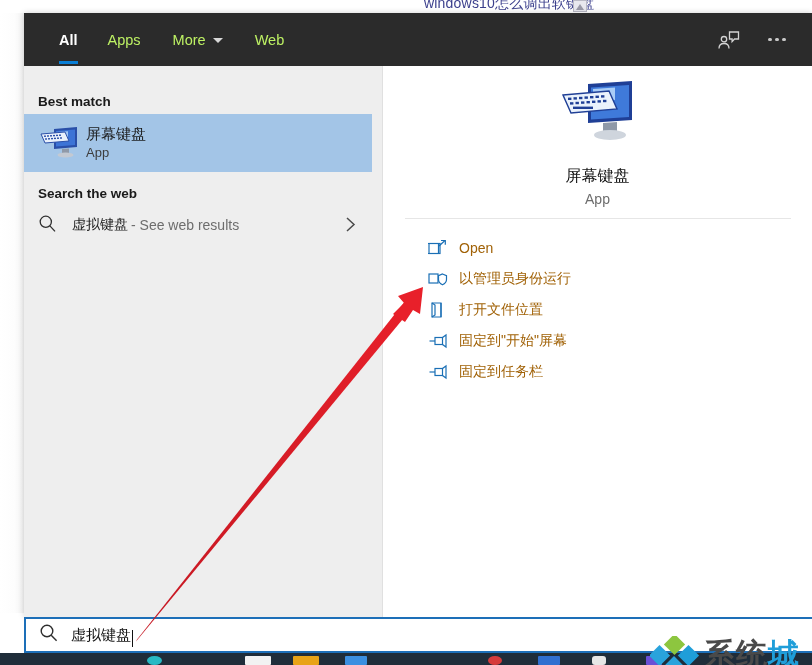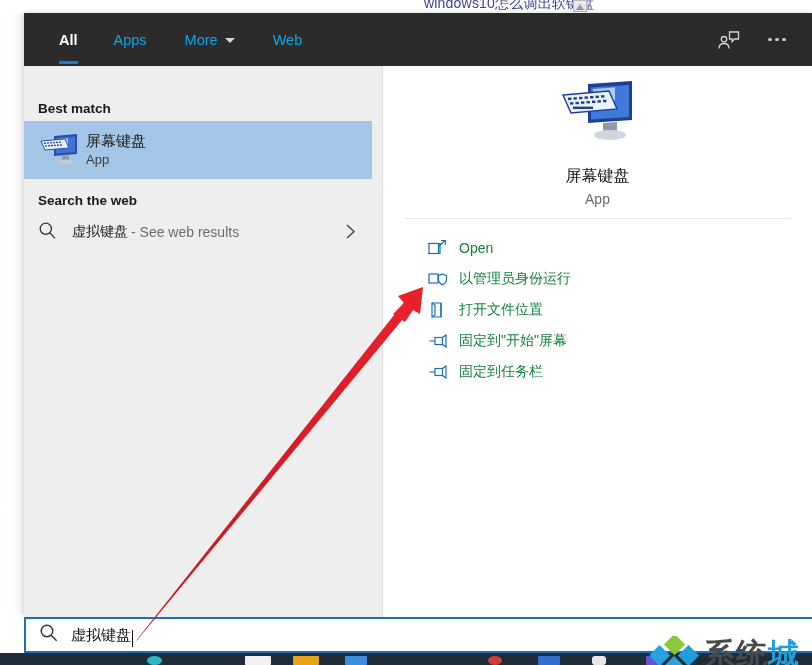--- a/index.html
+++ b/index.html
@@ -63,27 +63,27 @@
     box-shadow: 0 0 6px rgba(0,0,0,.18);
   }
 
   
   .tabbar {
     position: absolute; left: 0; top: 0; width: 788px; height: 53px;
     background: #2b2b2b;
   }
   .tabs {
     position: absolute; left: 22px; top: 0; height: 53px;
-    display: flex; align-items: flex-end; gap: 6px;
+    display: flex; align-items: flex-end; gap: 0px;
   }
   .tab {
     position: relative;
     height: 53px; display: flex; align-items: center;
     padding: 0 16px;
-    color: #0ea5e9; font-size: 14.5px;
+    color: #bef264; font-size: 14.5px;
     cursor: default; white-space: nowrap;
   }
   .tab.first { padding-left: 13px; padding-right: 14px; }
   .tab.active { color: #ffffff; font-weight: bold; }
   .tab.active::after {
     content: ""; position: absolute;
     left: 13px; right: 14px; bottom: 2px; height: 3px;
     background: #0a7fd6;
   }
   .tab .caret {
@@ -100,21 +100,21 @@
   }
   .hdr-ico { width: 26px; height: 26px; display: flex; align-items: center; justify-content: center; }
   .dots { display: flex; gap: 3.5px; }
   .dots i { width: 3.5px; height: 3.5px; border-radius: 50%; background: #c9c9c9; display: block; }
 
   
   .body {
     position: absolute; left: 0; top: 53px; width: 788px; height: 551px;
   }
   .left-pane {
-    position: absolute; left: 0; top: 15px; width: 358px; height: 551px;
+    position: absolute; left: 0; top: 8px; width: 358px; height: 551px;
     background: #eeeeee;
   }
   .right-pane {
     position: absolute; left: 359px; top: 0; width: 429px; height: 551px;
     background: #ffffff;
   }
   .pane-split {
     position: absolute; left: 358px; top: 0; width: 1px; height: 551px;
     background: #e0e0e0;
   }
@@ -167,21 +167,21 @@
   .actions { position: absolute; left: 0; top: 166px; width: 429px; }
   .action {
     height: 31px; display: flex; align-items: center;
     padding-left: 44px; position: relative;
   }
   .action .act-ico {
     position: absolute; left: 45px; top: 50%; transform: translateY(-50%);
     width: 20px; height: 20px;
   }
   .action .act-label {
-    margin-left: 32px; font-size: 14px; color: #15803d; white-space: nowrap;
+    margin-left: 32px; font-size: 14px; color: #a16207; white-space: nowrap;
   }
 
   
   .searchbar {
     position: absolute; left: 24px; top: 617px;
     width: 788px; height: 36px;
     background: #ffffff;
     border: 2px solid #1d6fb8;
     border-right: none;
     display: flex; align-items: center;

